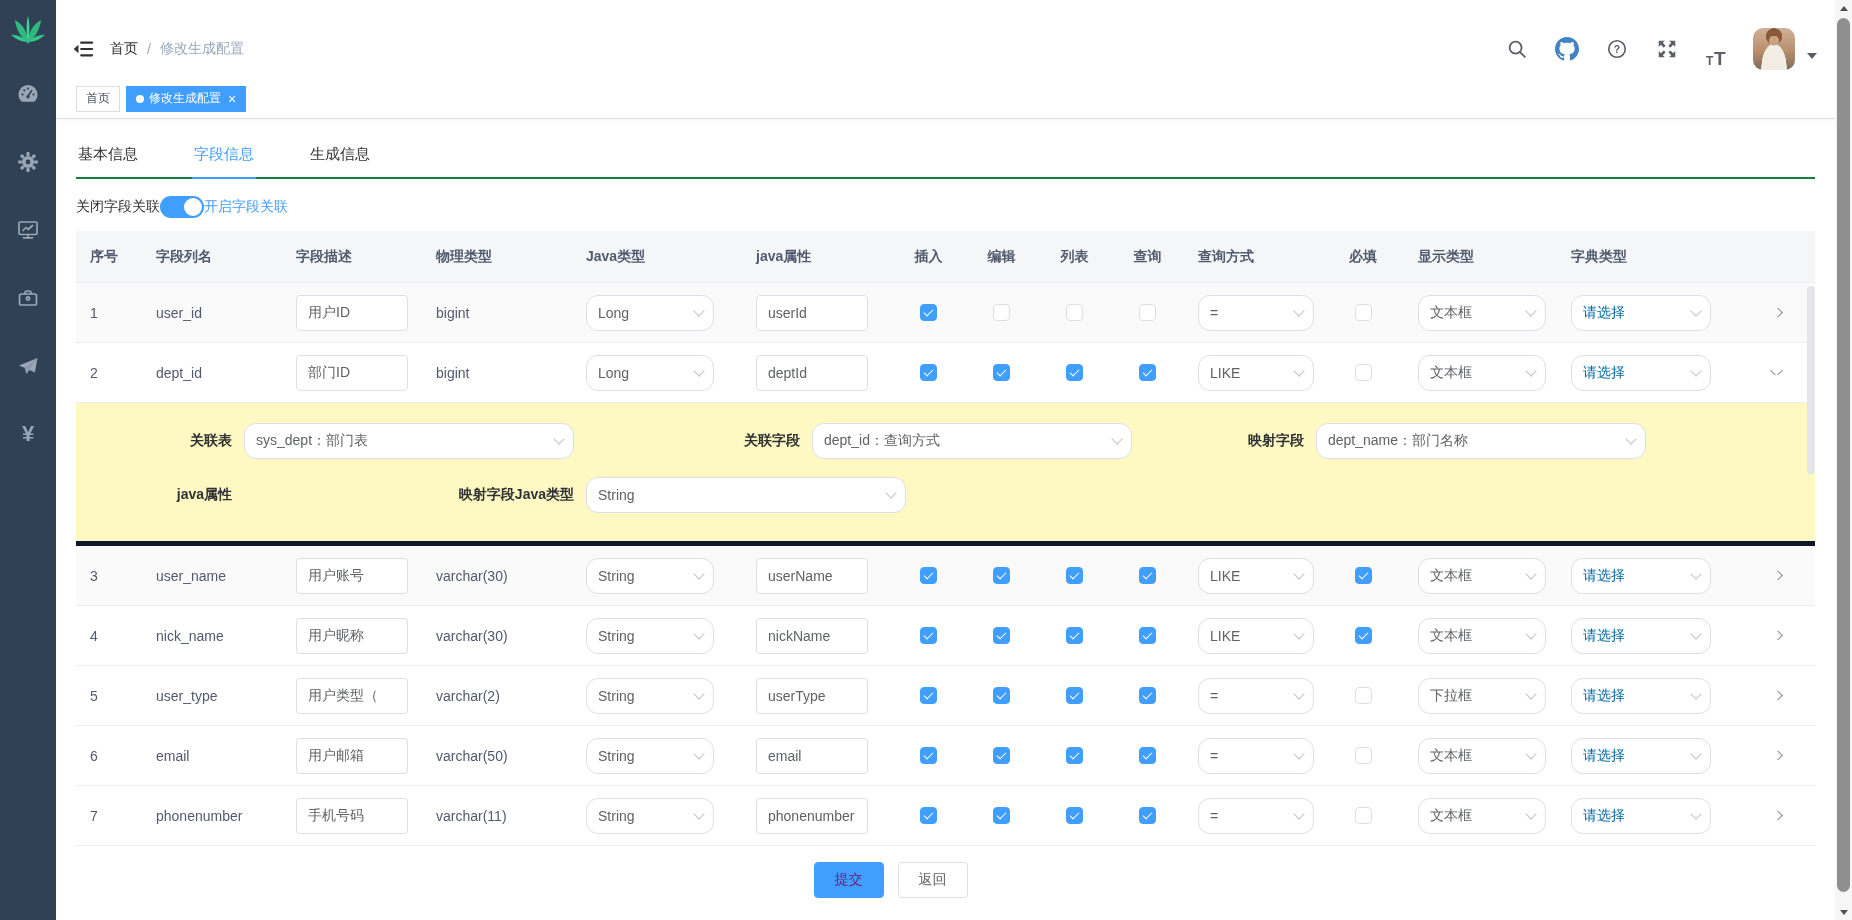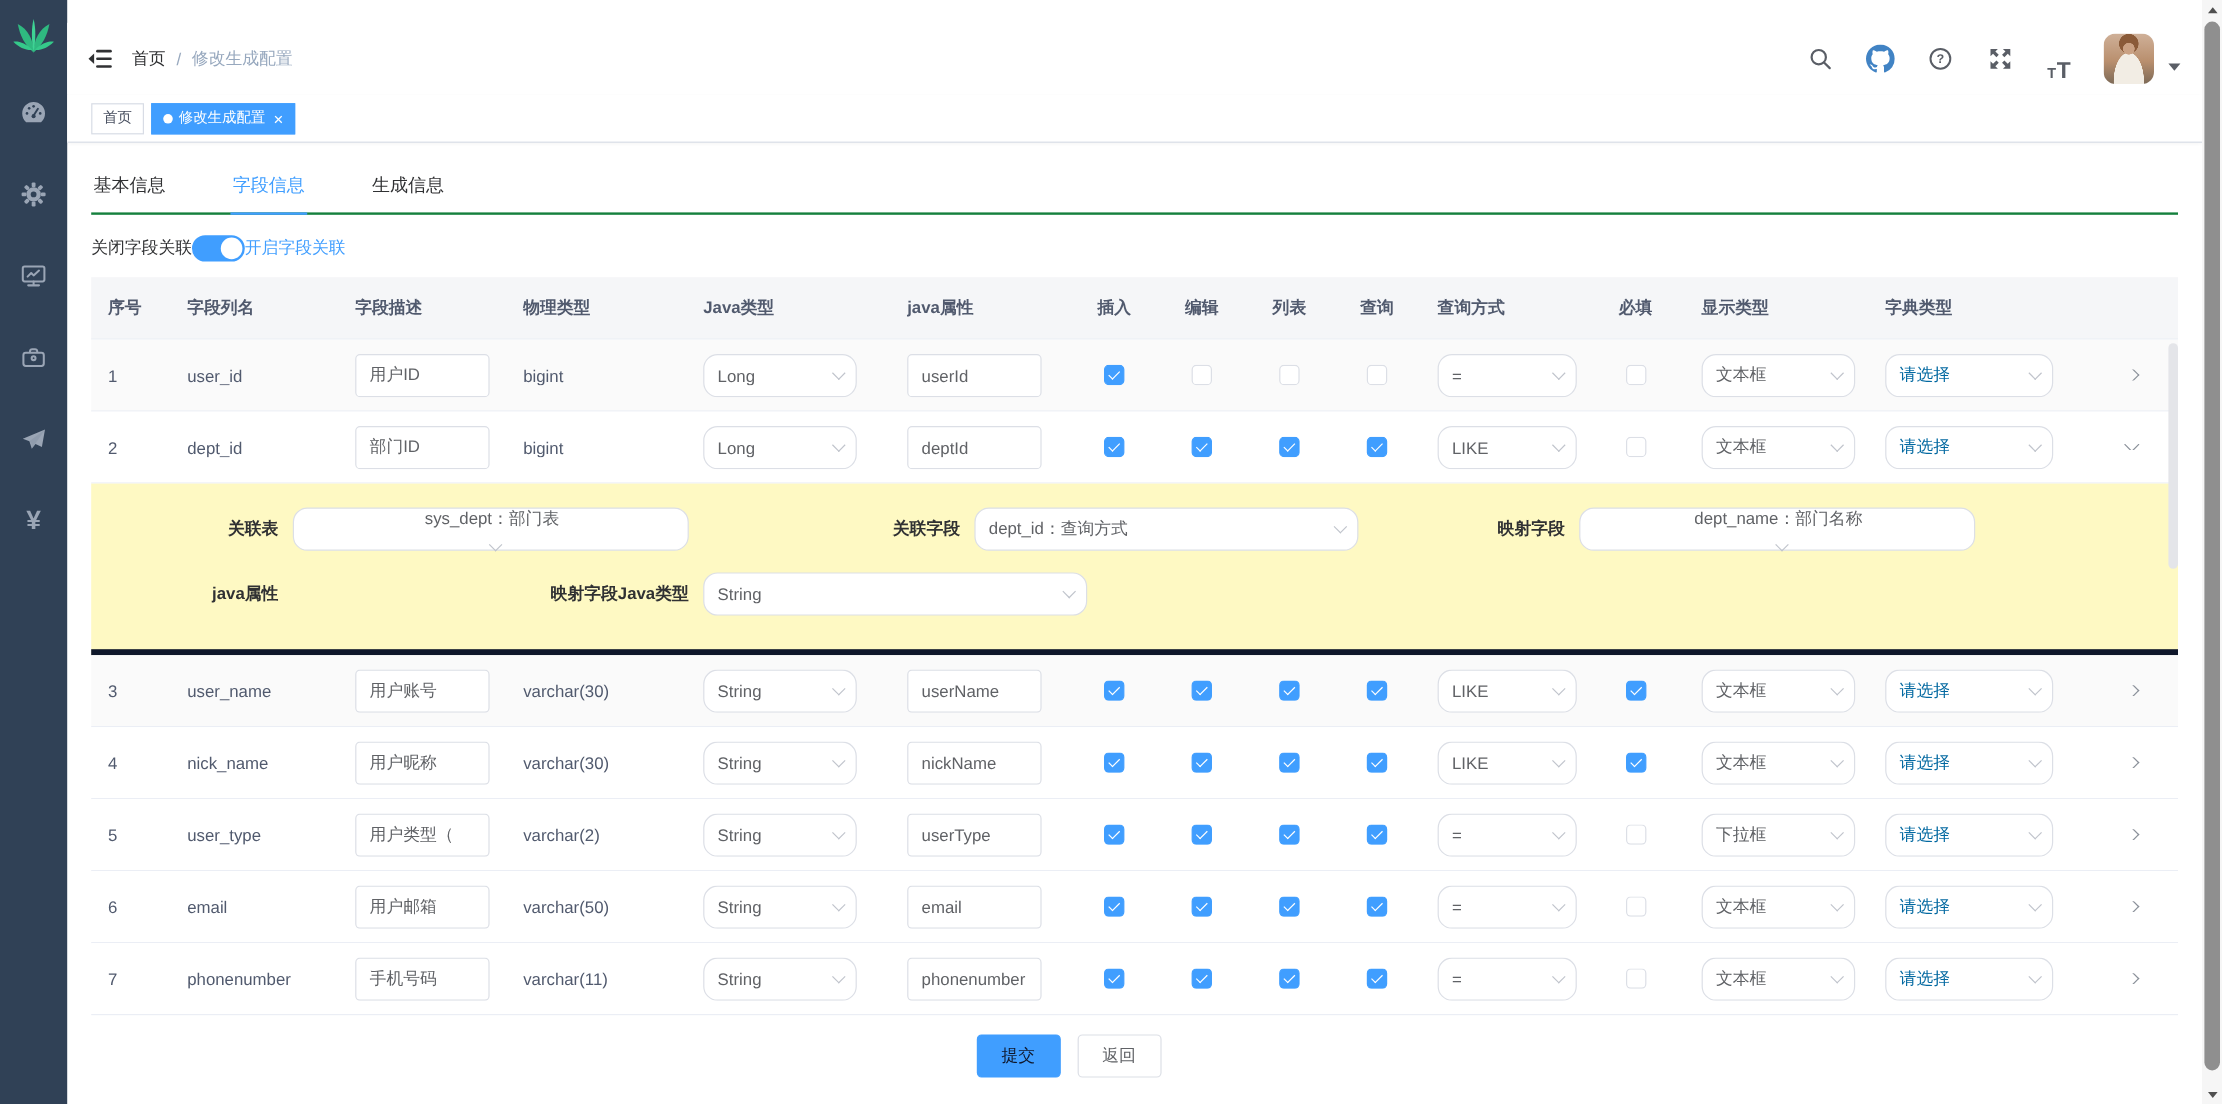--- a/index.html
+++ b/index.html
@@ -78,39 +78,39 @@
   .c-dict { width:180px; flex:none; }
   .c-exp  { flex:1; justify-content:center; padding-left:0; }
 
   .inp { height:36px; border:1px solid #dcdfe6; border-radius:4px; padding:0 11px; font-size:14px; color:#606266; background:#fff; outline:none; font-family:inherit; }
   .w-desc { width:112px; } .w-jattr { width:112px; } .w-assoc-attr { width:330px; }
   .sel { height:36px; border:1px solid #dcdfe6; border-radius:12px; background:#fff; display:flex; align-items:center; padding:0 9px 0 11px; cursor:pointer; }
   .sel-text { flex:1; font-size:14px; color:#606266; white-space:nowrap; overflow:hidden; }
   .sel.placeholder .sel-text { color:#0369a1; }
   .sel-arrow { width:8px; height:8px; border-right:1.5px solid #c0c4cc; border-bottom:1.5px solid #c0c4cc; transform:rotate(45deg); margin:-4px 1px 0 6px; flex:none; }
   .w-jtype { width:128px; } .w-qmode { width:116px; } .w-disp { width:128px; } .w-dict { width:140px; }
-  .w-assoc { width:330px;flex-direction:column; } .w-assoc2 { width:320px; }
+  .w-assoc { width:330px; } .w-assoc2 { width:320px; }
 
   .cb { width:17px; height:17px; border-radius:4px; border:1px solid #dcdfe6; background:#fff; position:relative; cursor:pointer; flex:none; }
   .cb.checked { background:#409eff; border-color:#409eff; }
   .cb.checked::after { content:""; position:absolute; left:5px; top:2px; width:4px; height:8px; border-right:1.8px solid #fff; border-bottom:1.8px solid #fff; transform:rotate(45deg); }
 
   .chev { width:9px; height:9px; border-right:1.6px solid #8a9099; border-bottom:1.6px solid #8a9099; cursor:pointer; }
   .chev.right { transform:rotate(-45deg); }
   .chev.down { transform:rotate(45deg); margin-top:-4px; }
 
   
   .detail { display:grid; grid-template-columns:156px 330px 214px 320px 160px 330px; column-gap:12px; row-gap:18px; align-items:center; padding:20px 0 28px; border-bottom:5px solid #0f172a; background:#fef9c3; }
   .d-label { font-size:14px; font-weight:bold; color:#303133; text-align:right; }
 
   .table-scrollbar { position:absolute; right:0; top:55px; width:8px; height:188px; border-radius:4px; background:#e4e5e9; cursor:pointer; }
 
   .footer { display:flex; justify-content:center; gap:14px; padding:16px 110px 0 0; }
   .btn { height:36px; border-radius:4px; font-size:14px; padding:0 20px; cursor:pointer; font-family:inherit; }
-  .btn-primary { background:#409eff; border:1px solid #409eff; color:#0f172a; }
+  .btn-primary { background:#409eff; border:1px solid #409eff; color:#701a75; }
   .btn-default { background:#fff; border:1px solid #dcdfe6; color:#606266; }
 
   
   .pagescroll { position:absolute; right:0; top:0; width:17px; height:920px; background:#f6f6f6; }
   .ps-up, .ps-down { position:absolute; left:0; width:17px; height:16px; display:flex; align-items:center; justify-content:center; cursor:pointer; }
   .ps-up { top:0; } .ps-down { bottom:0; }
   .ps-up::after { content:""; border-left:4px solid transparent; border-right:4px solid transparent; border-bottom:5px solid #505050; }
   .ps-down::after { content:""; border-left:4px solid transparent; border-right:4px solid transparent; border-top:5px solid #505050; }
   .ps-thumb { position:absolute; left:2px; top:18px; width:13px; height:874px; border-radius:7px; background:#8f8f8f; cursor:pointer; }
 </style>

